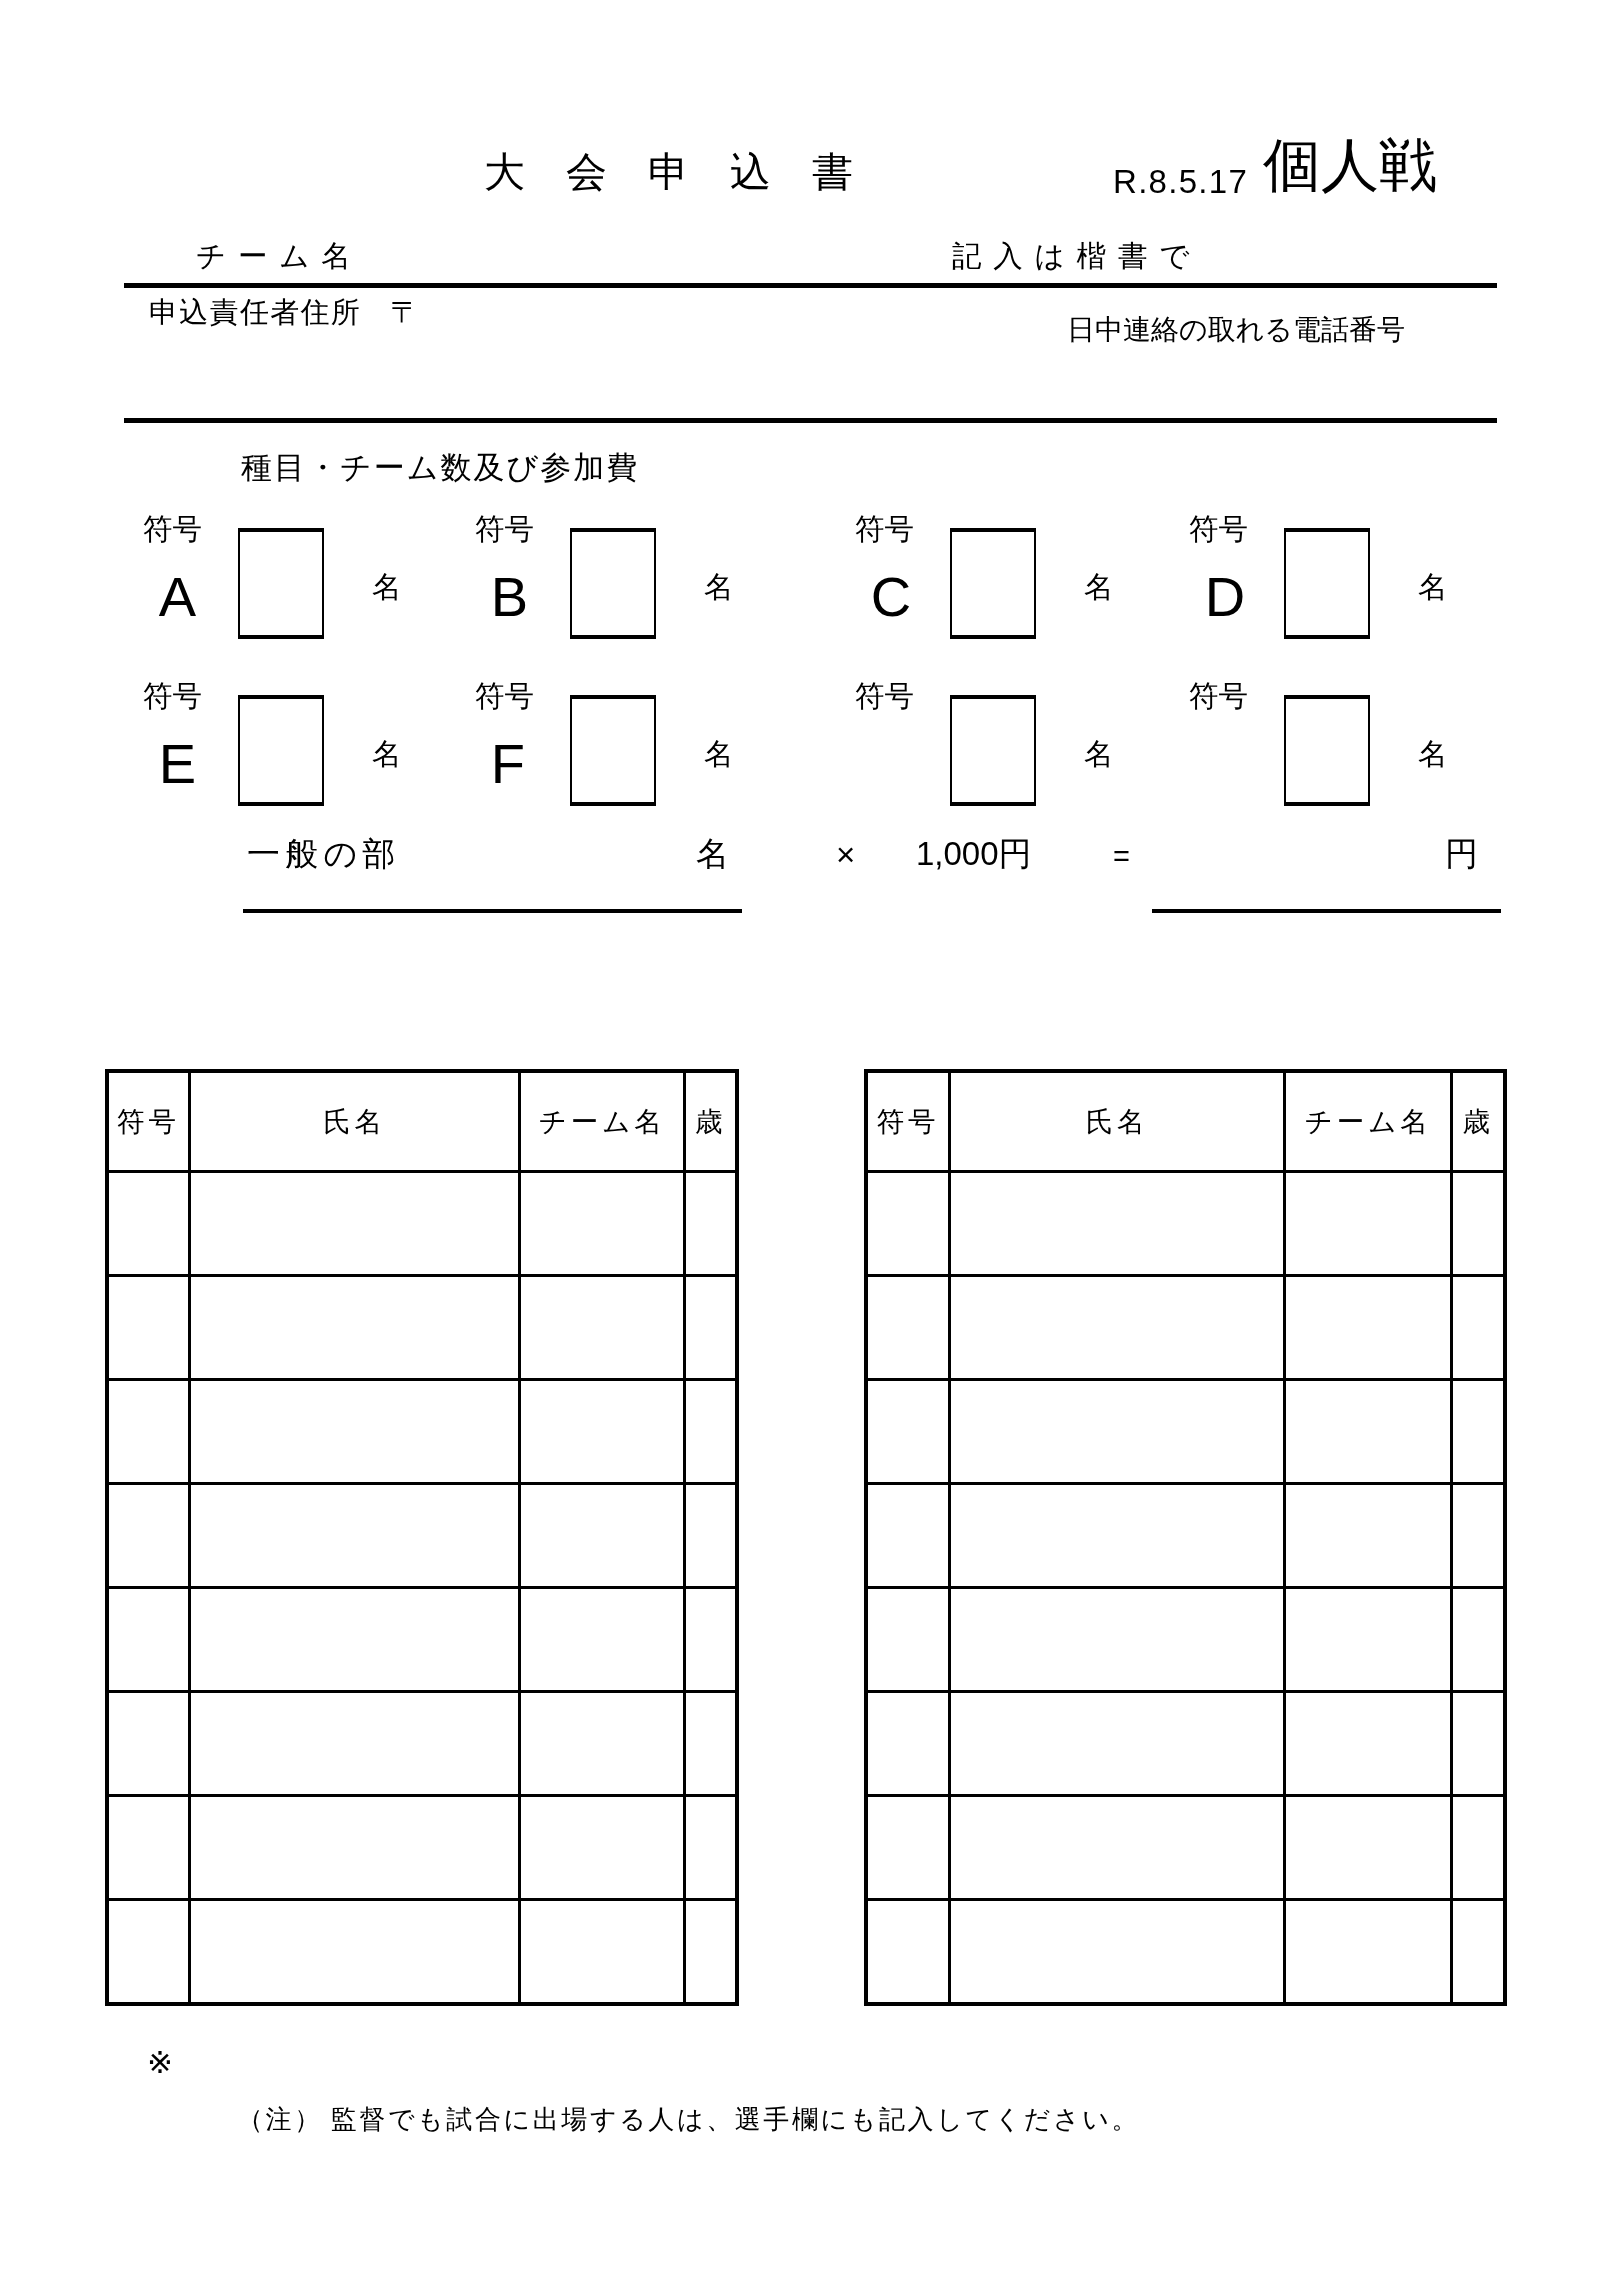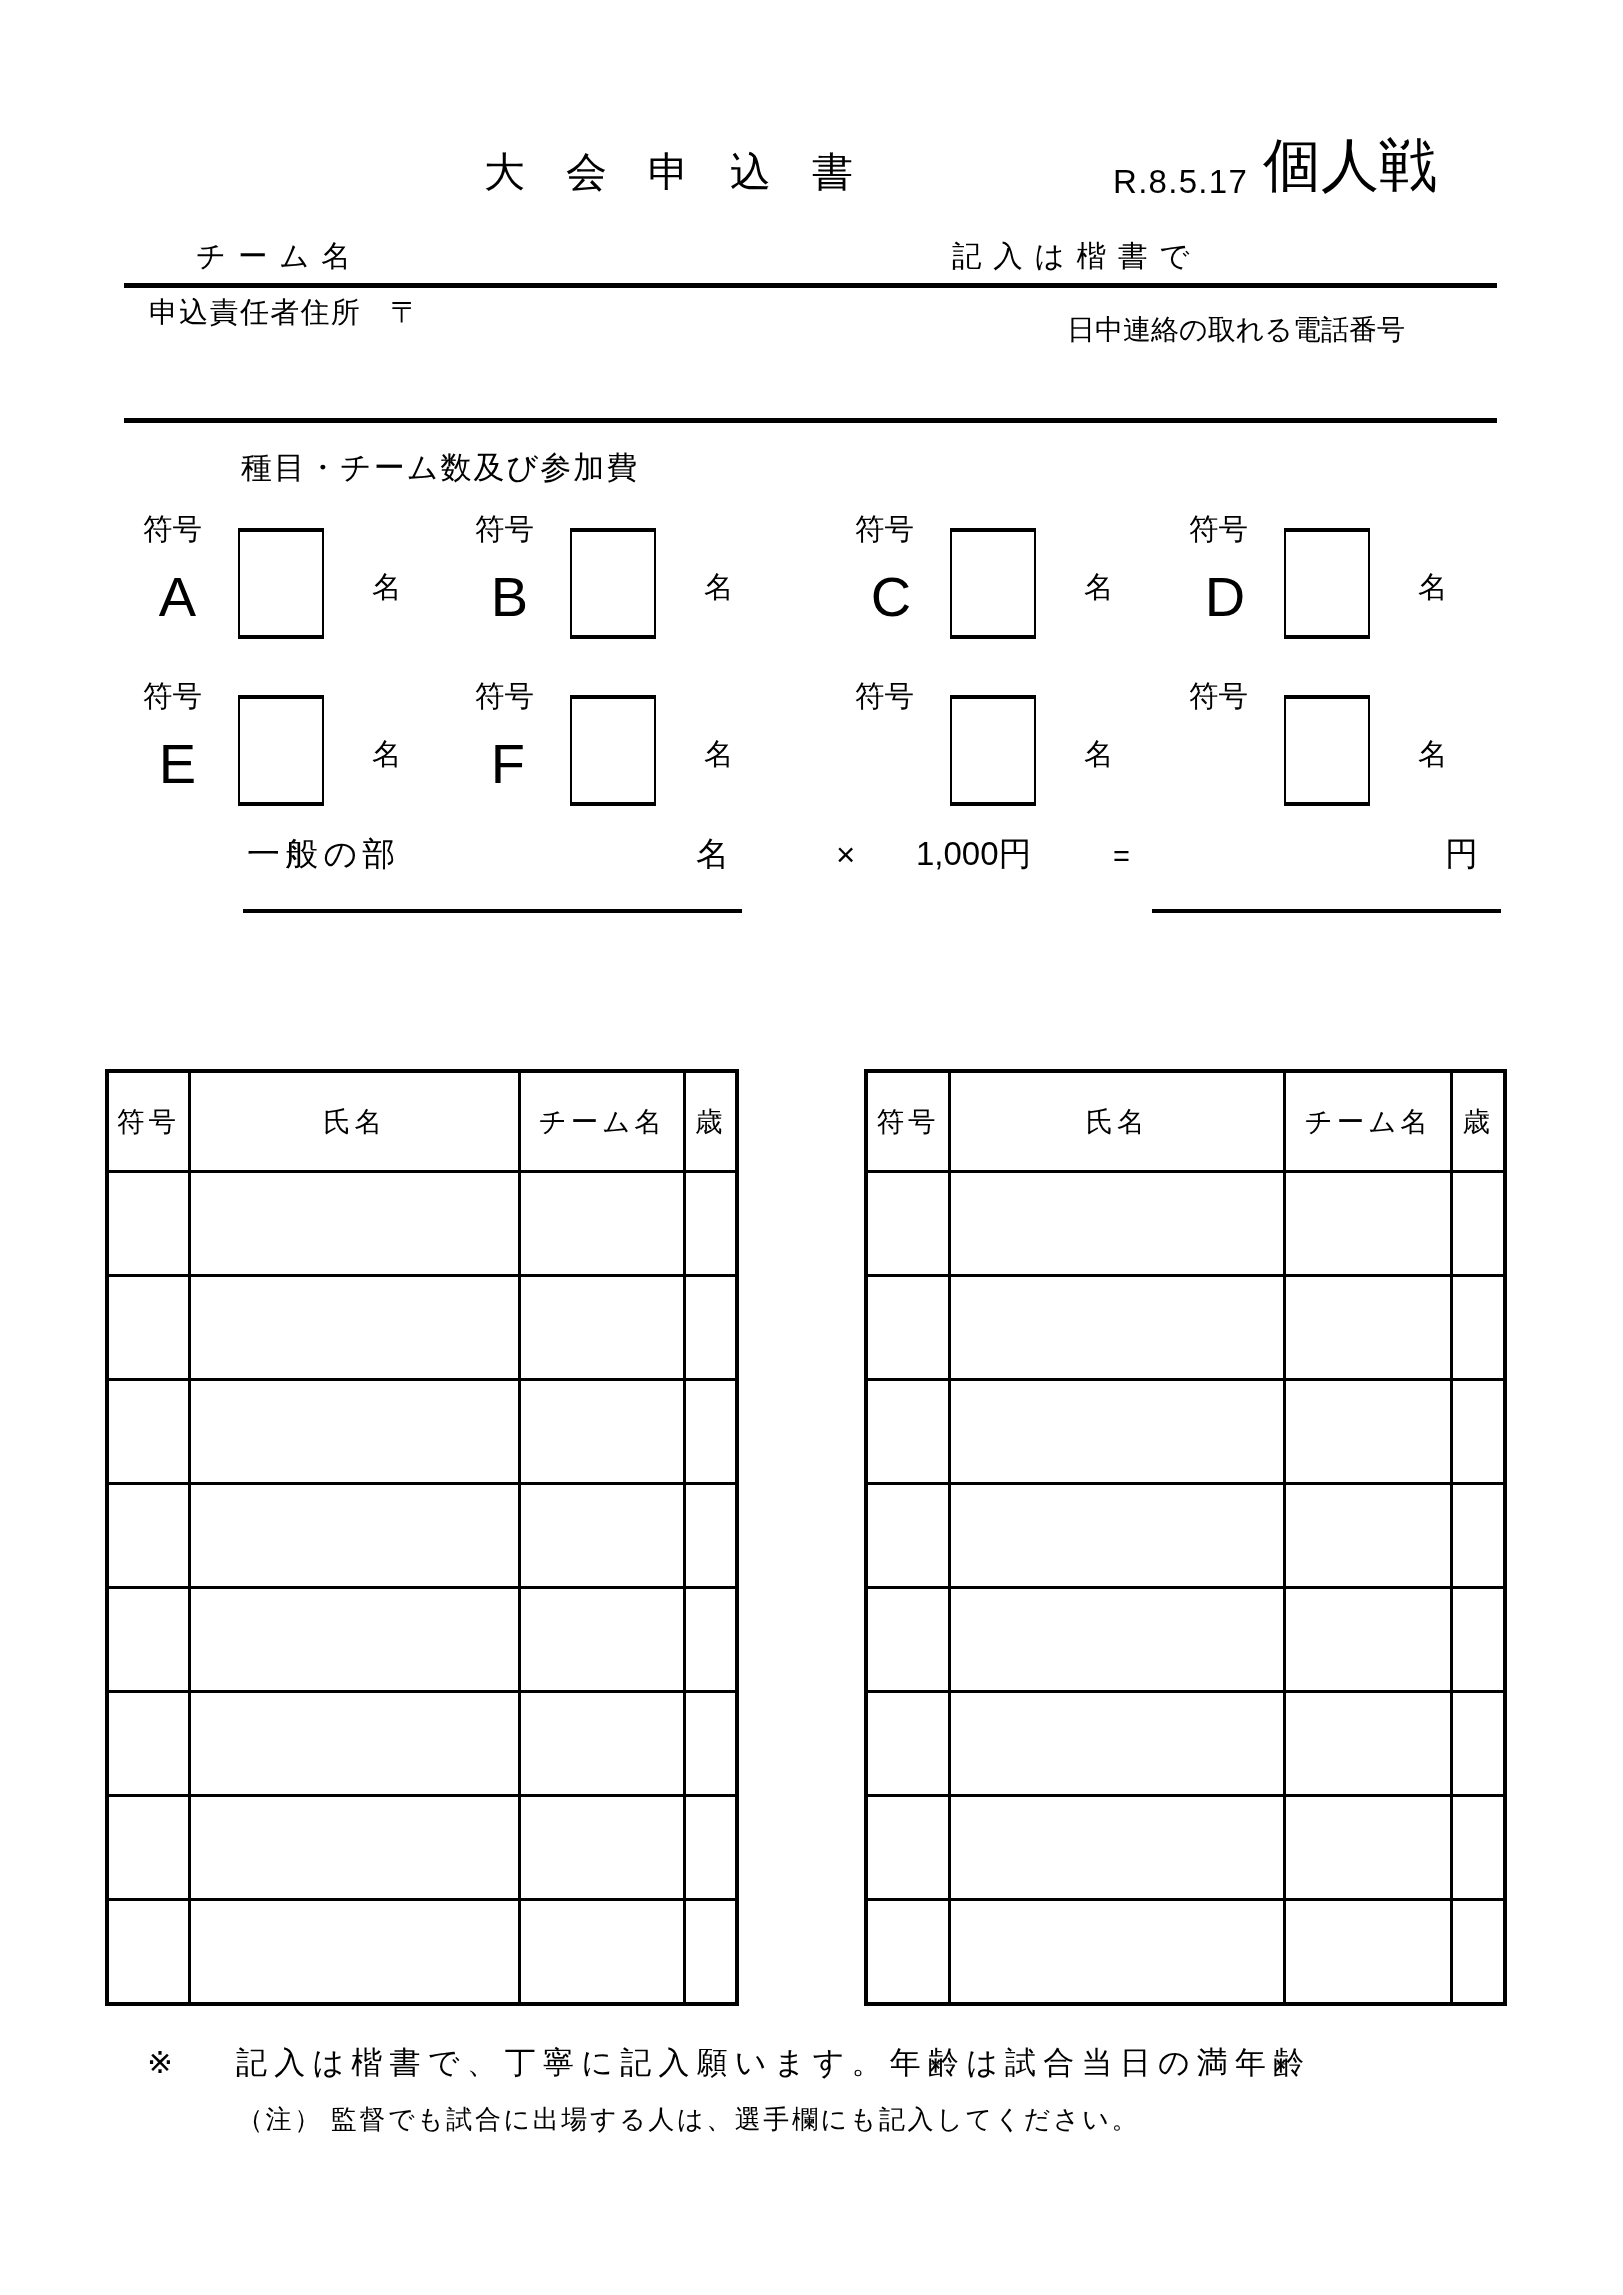--- a/index.html
+++ b/index.html
@@ -300,17 +300,16 @@
         <tr>
           <td></td>
           <td></td>
           <td></td>
           <td></td>
         </tr>
       </tbody>
   </table>
 
   <span class="abs note1-mark">※</span>
-  <span class="abs note1">記入は楷書で、丁寧に記入願います。年齢は試合当日の満年齢</span>
   <span class="abs note2"><span class="note2-prefix">（注）</span><span>監督でも試合に出場する人は、選手欄にも記入してください。</span></span>
 
 </div>
 
 
 </body></html>

